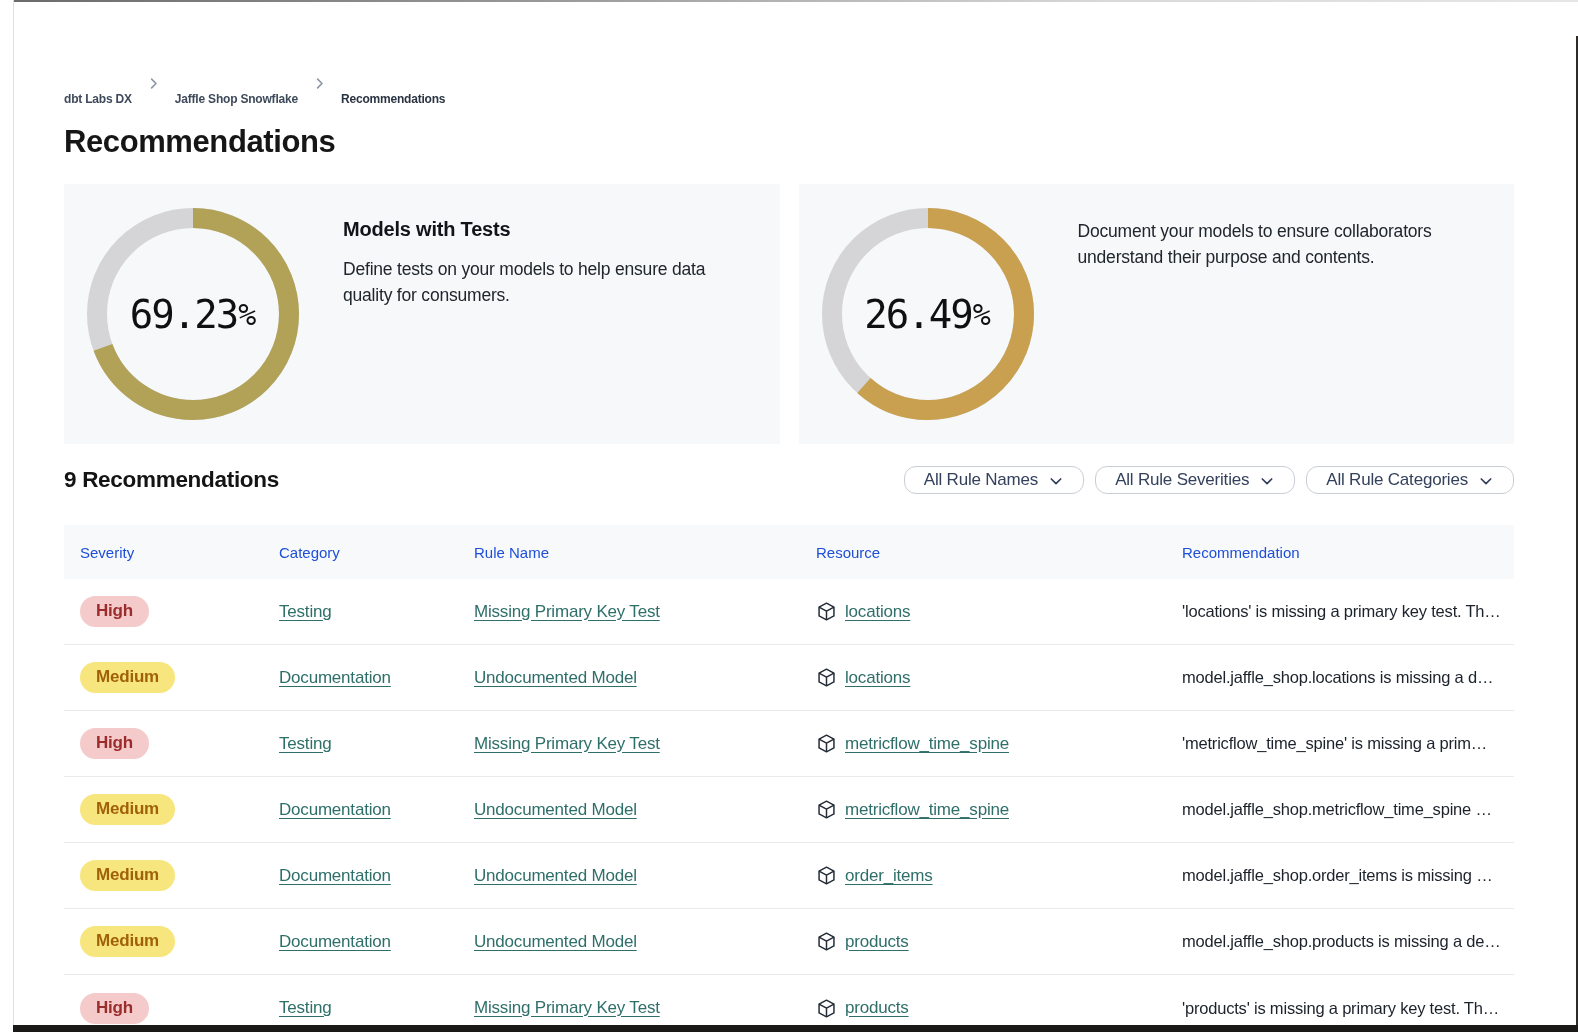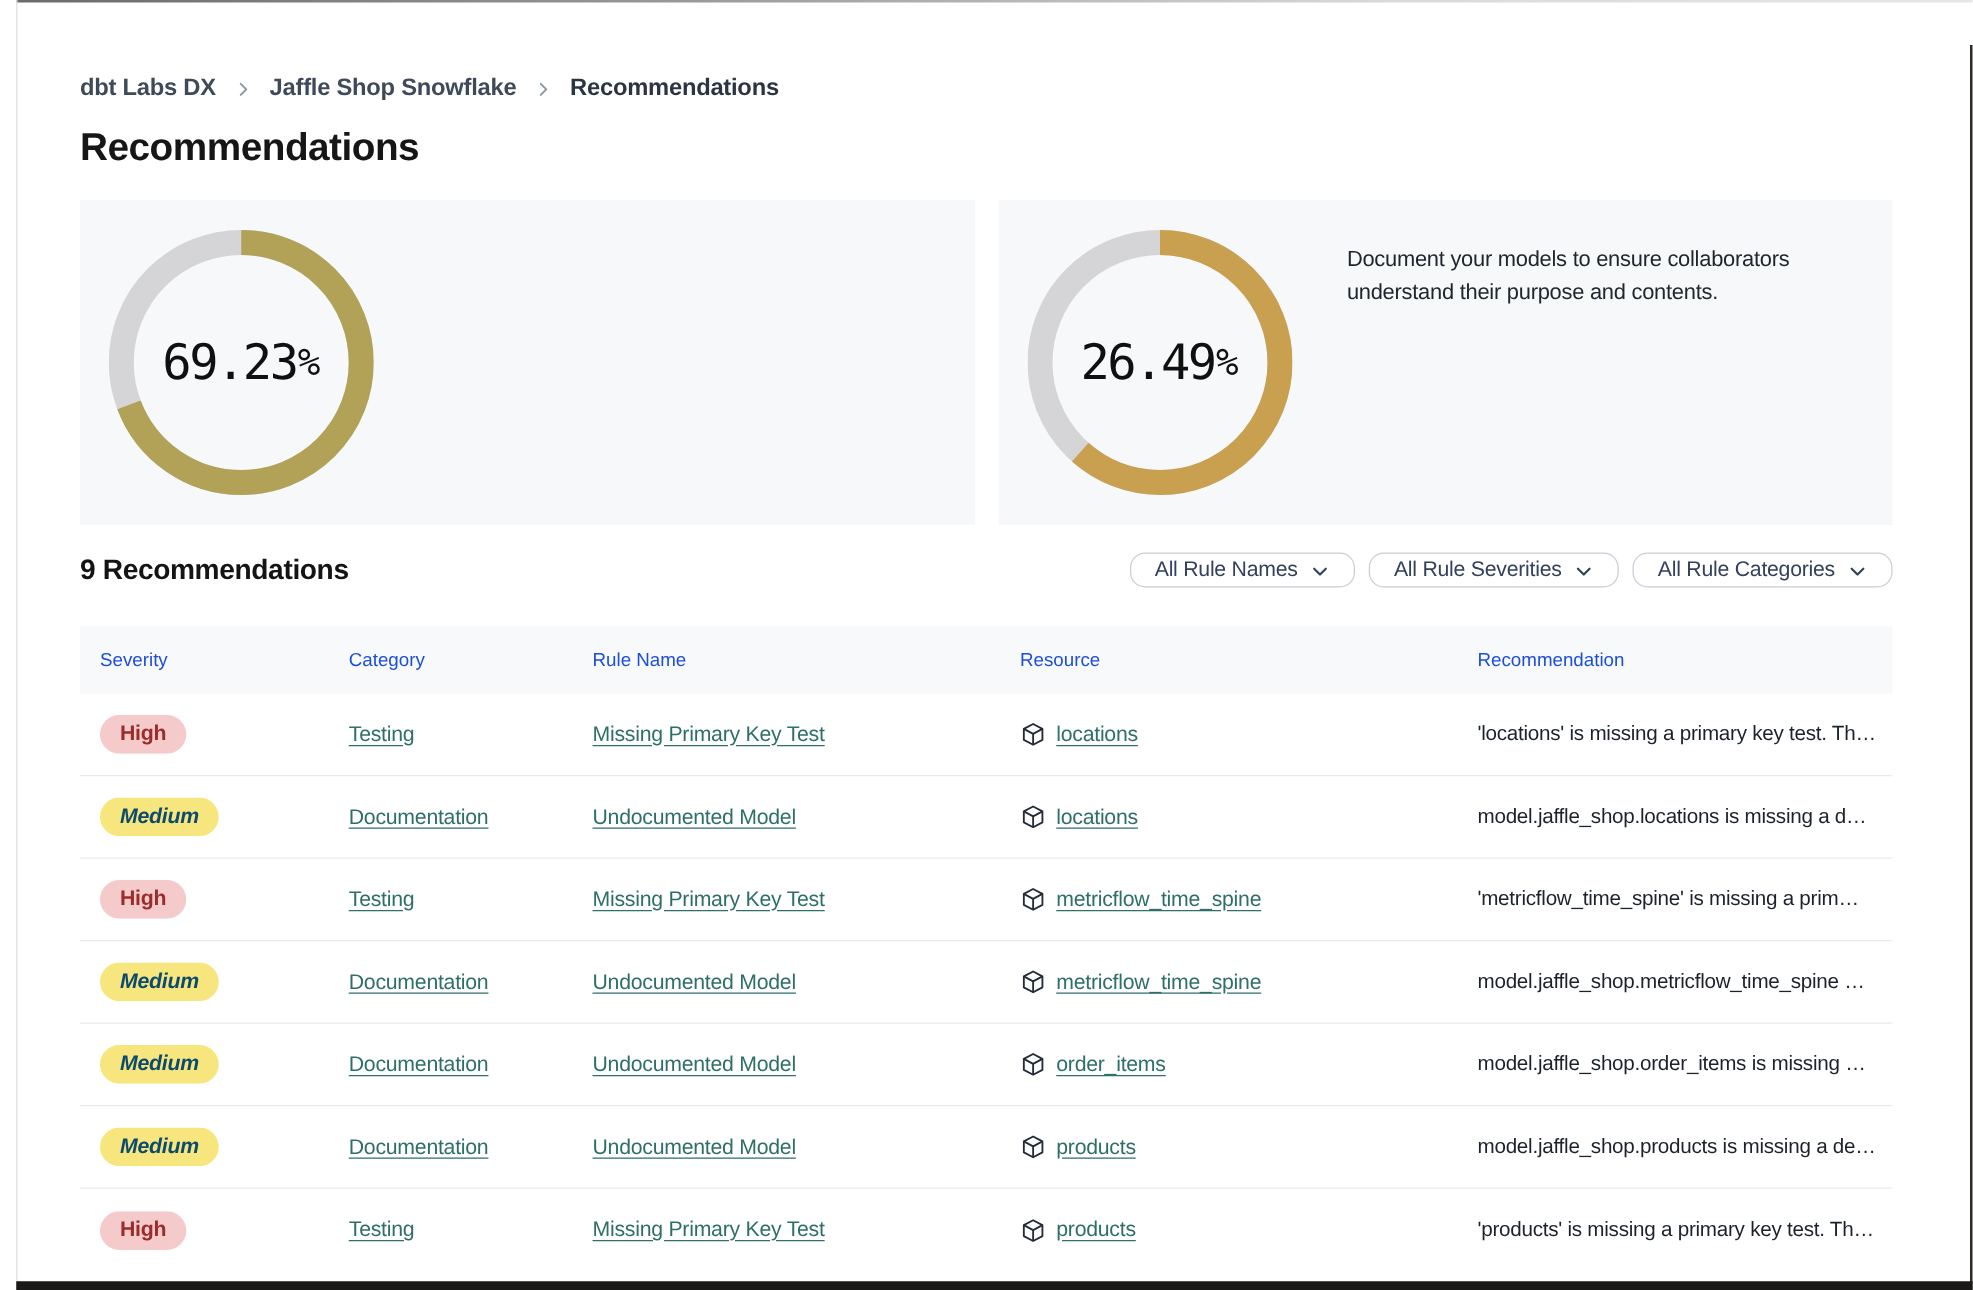--- a/index.html
+++ b/index.html
@@ -16,21 +16,21 @@
   .edge-top { position:absolute; top:0; left:13px; right:0; height:2px;
     background: linear-gradient(90deg,#6b6b6b 0%,#9a9a9a 35%,#d9d9d9 70%,#e6e6e6 100%); }
   .edge-left { position:absolute; top:0; left:13px; width:1px; bottom:0; background:#dcdfe3; }
   .edge-right { position:absolute; top:36px; right:0; width:2px; bottom:0; background:#2e2a28; }
   .edge-bottom { position:absolute; left:13px; right:0; bottom:0; height:7px; background:#1b1918; }
 
   .wrap { position:absolute; top:0; left:14px; right:2px; bottom:7px; background:#fff; padding: 60px 62px 0 50px; }
 
   
   .crumbs { display:flex; align-items:center; gap:14px; margin-bottom:18px; }
-  .crumb { font-size:19px; font-weight:700; color:#3e4a5a; text-decoration:none; cursor:pointer; }
+  .crumb { font-size:12px; font-weight:700; color:#3e4a5a; text-decoration:none; cursor:pointer;margin-top:32px; }
   .crumb.current { color:#2b3442; }
   .crumb-sep { display:flex; align-items:center; color:#8d97a3; }
 
   h1.page-title { font-size:31px; font-weight:700; color:#161616; margin-bottom:24px; letter-spacing:-0.4px; }
 
   
   .cards { display:flex; gap:19px; margin-bottom:22px; }
   .card { width:717px; height:260px; background:#f7f8f9; display:flex; gap:44px; padding:24px 24px 24px 23px; }
   .donut-wrap { position:relative; width:212px; height:212px; flex:none; }
   .donut-wrap svg { display:block; }
@@ -54,21 +54,21 @@
   
   .table { width:1450px; }
   .tr { display:grid; grid-template-columns:199px 195px 342px 366px 1fr; align-items:center; }
   .thead { height:54px; background:#f8f9fa; }
   .th { font-size:15px; font-weight:500; color:#1d4ed8; padding-left:16px; letter-spacing:0; }
   .row { height:66px; border-bottom:1px solid #e8eaed; }
   .row:last-child { border-bottom:none; }
   .td { padding-left:16px; overflow:hidden; white-space:nowrap; }
   .badge { display:inline-block; padding:5px 16px 6px; border-radius:16px; font-size:17px; font-weight:700; letter-spacing:-0.2px; }
   .b-high { background:#f5caca; color:#9b2c2c; }
-  .b-medium { background:#f7e67e; color:#0c4a6e;font-style:italic; }
+  .b-medium { background:#f7e67e; color:#a16207; }
   .lnk { color:#2f6f69; font-size:17px; font-weight:500; text-decoration:underline; text-underline-offset:3px; cursor:pointer; }
   .td-res { display:flex; align-items:center; gap:8px; }
   .cube { display:flex; color:#242c38; flex:none; }
   .td-rec { font-size:16.5px; color:#1c222b; }
 </style>
 </head>
 <body>
 
 <div class="wrap">
 
@@ -95,20 +95,24 @@
     <div class="card">
       <div class="donut-wrap">
         <svg width="212" height="212" viewBox="0 0 212 212">
           <circle class="track" cx="106" cy="106" r="96" fill="none" stroke="#d5d5d7" stroke-width="20"></circle>
           <circle class="arc" cx="106" cy="106" r="96" fill="none" stroke="#b1a257" stroke-width="20" transform="rotate(-90 106 106)" stroke-dasharray="417.5855220634011 603.1857894892403"></circle>
         </svg>
         <div class="donut-label">
           <span class="pct-num">69.23</span>
             <span class="pct-sign">%</span>
         </div>
+      </div>
+      <div class="card-text">
+        <div class="card-title">Models with Tests</div>
+        <div class="card-desc">Define tests on your models to help ensure data quality for consumers.</div>
       </div>
     </div>
 
     <div class="card">
       <div class="donut-wrap">
         <svg width="212" height="212" viewBox="0 0 212 212">
           <circle class="track" cx="106" cy="106" r="96" fill="none" stroke="#d5d5d7" stroke-width="20"></circle>
           <circle class="arc" cx="106" cy="106" r="96" fill="none" stroke="#c8a050" stroke-width="20" transform="rotate(-90 106 106)" stroke-dasharray="371.2005348516784 603.1857894892403"></circle>
         </svg>
         <div class="donut-label">

